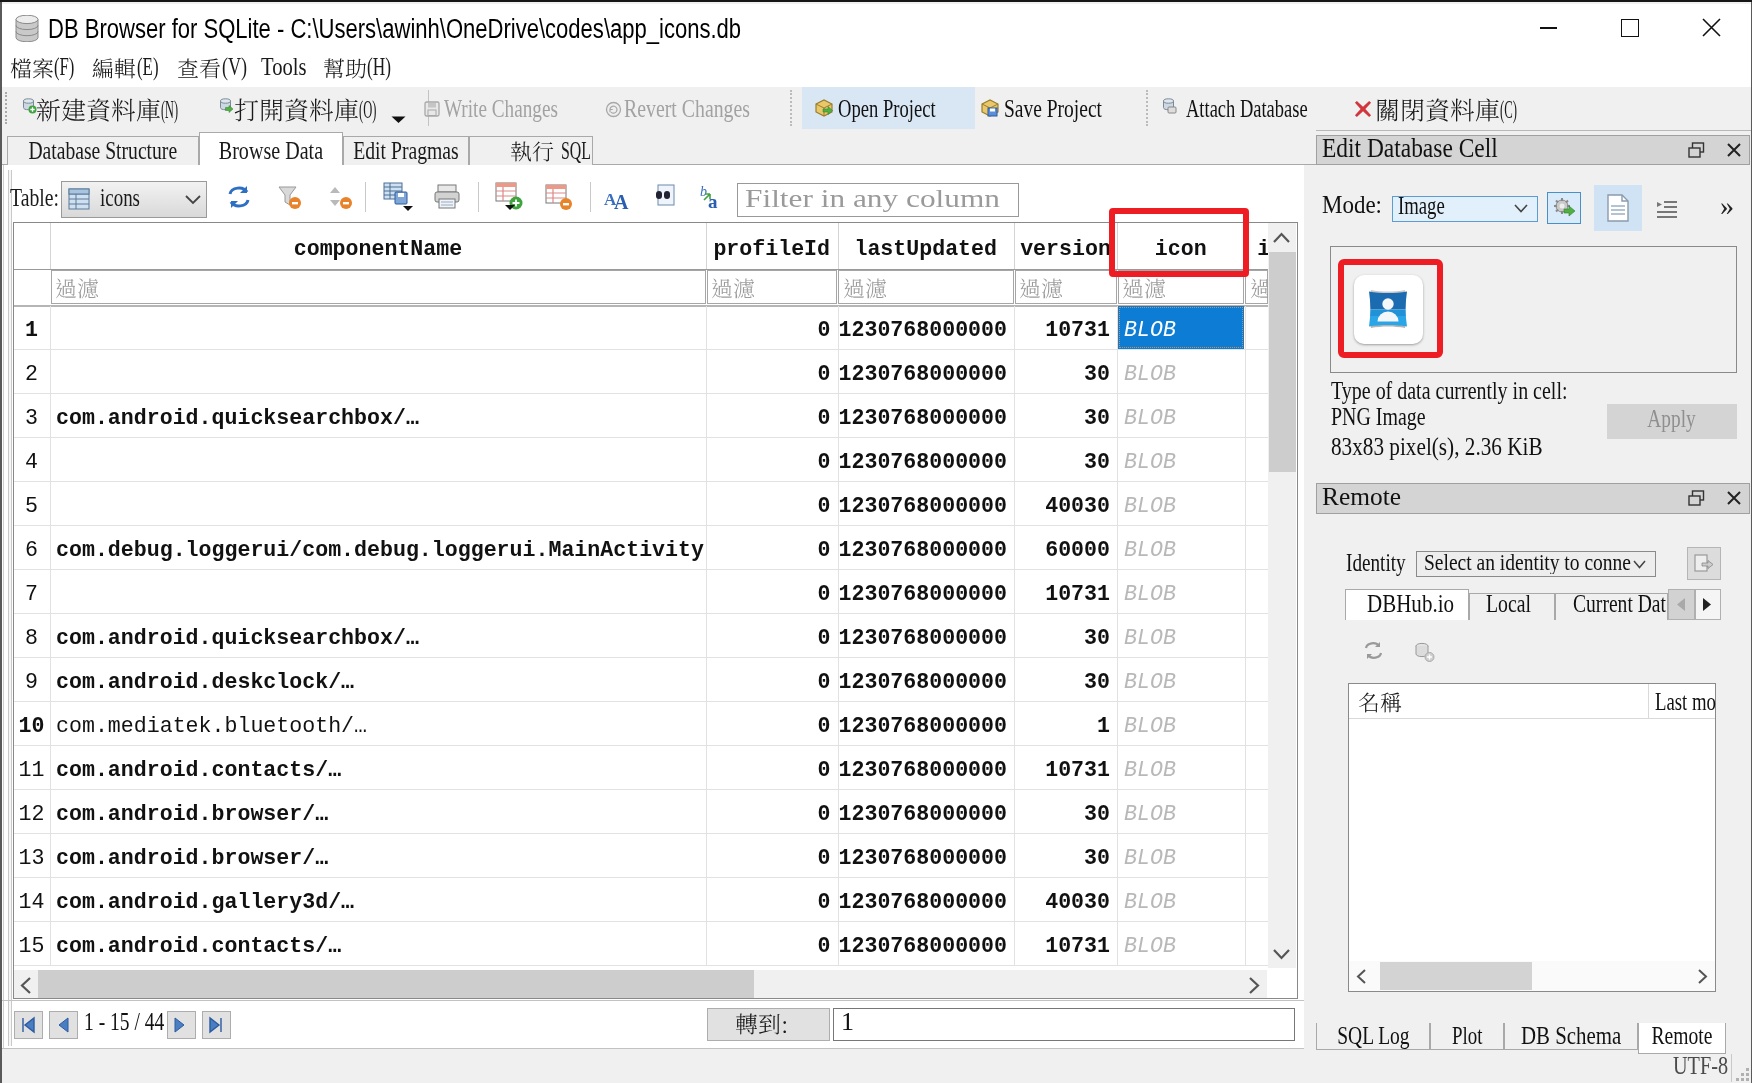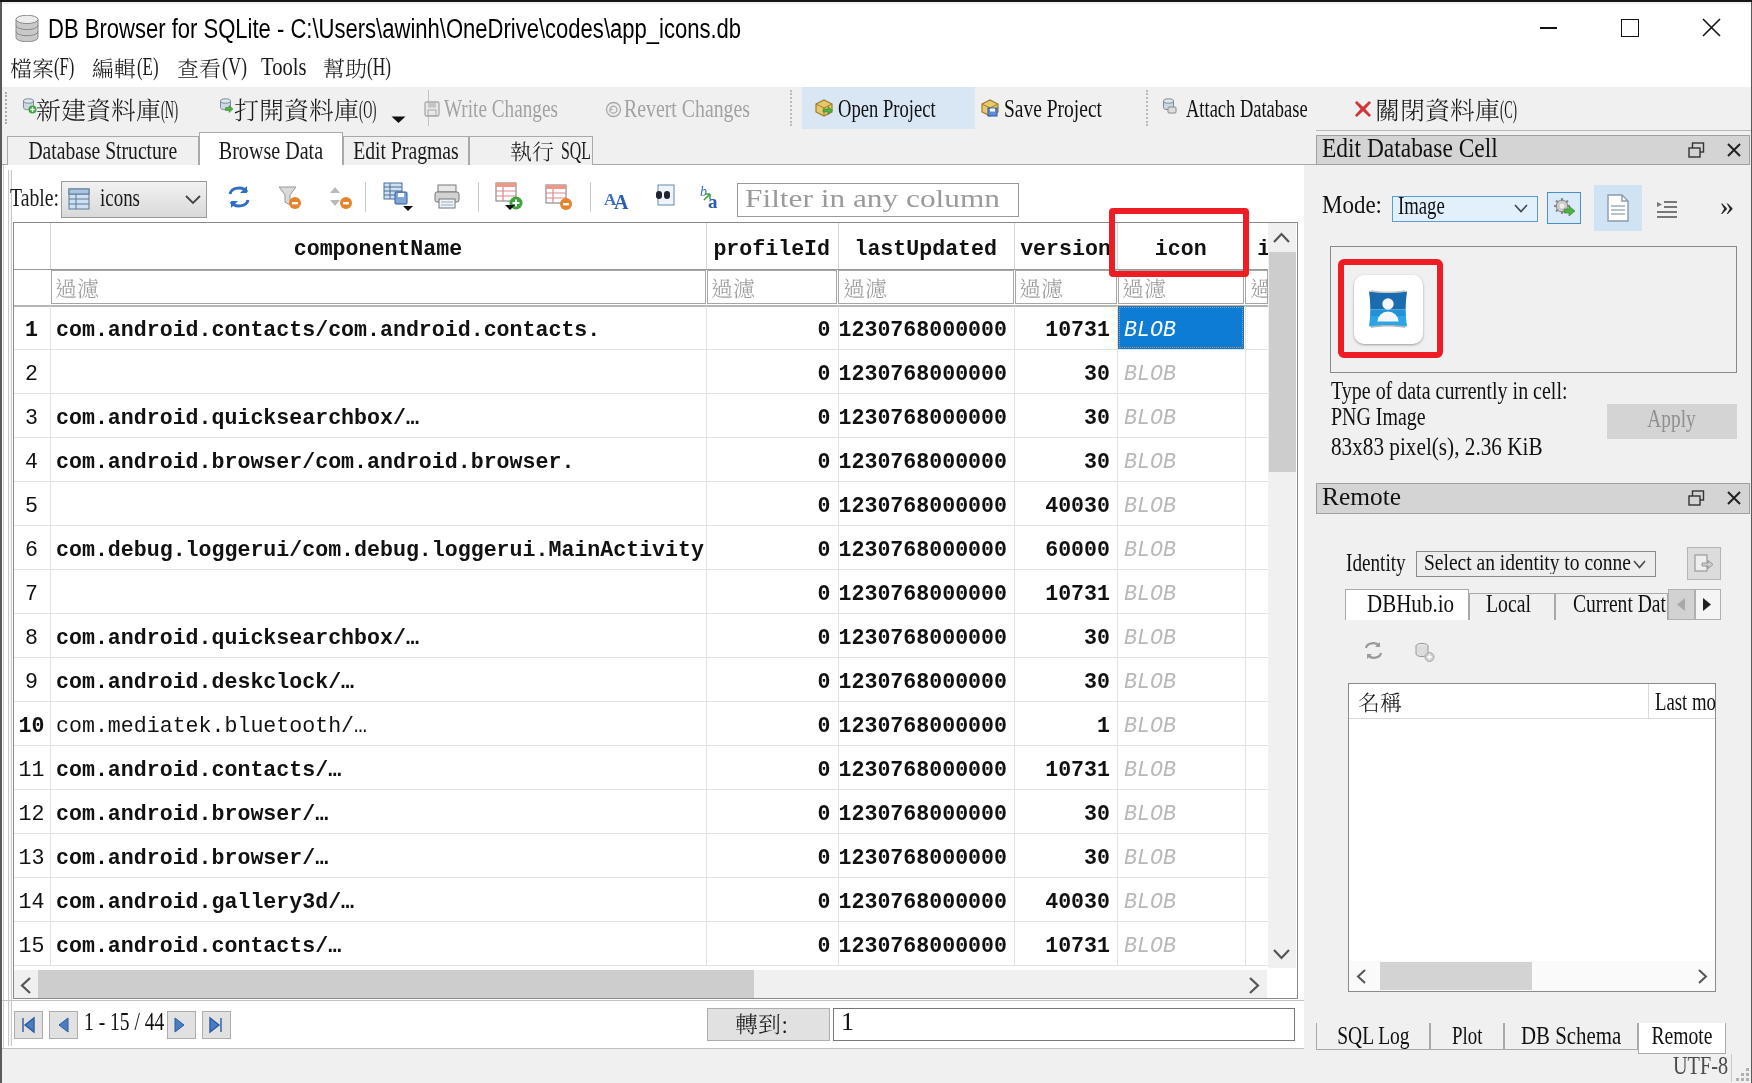--- a/index.html
+++ b/index.html
@@ -230,42 +230,40 @@
 <svg class="abs" style="left:1122px;top:275.2px" width="44" height="23.76" viewBox="0 -19.8 44 23.76">
       <path d="M2.6 -18.2 2.3 -18C3.1 -17.2 4.1 -15.8 4.3 -14.7C5.5 -13.8 6.5 -16.5 2.6 -18.2ZM2.4 -8.7C2.1 -8.6 1.8 -8.4 1.6 -8.3L2.7 -7.3L3.2 -7.8H5.3C4.7 -4.6 3.3 -1.2 1 1.1L1.3 1.4C2.6 0.3 3.6 -0.9 4.4 -2.3C6.2 0.4 8.6 0.9 13 0.9C14.7 0.9 18.7 0.9 20.2 0.9C20.3 0.5 20.5 0.2 21 0.1V-0.2C19.1 -0.2 14.8 -0.2 13 -0.2C8.8 -0.2 6.3 -0.5 4.7 -2.8C5.5 -4.3 6.1 -6 6.5 -7.7C7 -7.7 7.1 -7.7 7.3 -7.9L6 -9.2L5.2 -8.4H3.4C4.2 -9.7 5.1 -11.5 5.7 -12.6C6.1 -12.6 6.5 -12.7 6.6 -12.9L5.2 -14.1L4.6 -13.4H1.1L1.3 -12.8H4.6C4 -11.5 3.1 -9.8 2.4 -8.7ZM14 -13.9H16.3V-10.7H14ZM12.9 -15.1V-10.7H10.9V-16.3H16.3V-14.5H14.3ZM8.9 -1.7V-10.1H18.3V-2.7C18.3 -2.5 18.2 -2.4 17.9 -2.4C17.3 -2.4 16.1 -2.5 16.1 -2.5V-2.2C16.8 -2.1 17.3 -2 17.5 -1.8C17.6 -1.6 17.7 -1.3 17.7 -1C19.2 -1.1 19.4 -1.7 19.4 -2.6V-9.9C19.7 -9.9 20.1 -10.1 20.2 -10.2L18.9 -11.4L18.4 -10.7H17.5V-16.2C18 -16.3 18.3 -16.4 18.5 -16.6L16.8 -17.9L16.1 -17H11.2L9.8 -17.6V-10.7H9L7.7 -11.4V-1.3H7.9C8.4 -1.3 8.9 -1.6 8.9 -1.7ZM15.3 -4.6H11.8V-7.5H15.3ZM11.8 -3.1V-3.9H15.3V-3.1H15.5C15.9 -3.1 16.4 -3.4 16.4 -3.5V-7.5C16.7 -7.5 17.1 -7.7 17.2 -7.8L15.8 -8.9L15.2 -8.2H11.9L10.7 -8.8V-2.7H10.9C11.4 -2.7 11.8 -3 11.8 -3.1Z M36.1 -4 35.9 -3.8C36.7 -3.1 37.2 -2 37.5 -1.3C38.5 -0.5 39.2 -3 36.1 -4ZM40.4 -3.1 40.1 -2.9C41.2 -2.1 41.8 -0.7 42.1 0.1C43.2 0.9 44 -1.8 40.4 -3.1ZM32 -3 31.6 -3C31.4 -1.6 30.7 -0.5 29.9 -0C29.1 1.2 32.3 1.6 32 -3ZM35.1 -2.9 33.4 -3.2V0.1C33.4 0.9 33.6 1.2 35.1 1.2H37.1C40.1 1.2 40.7 1 40.7 0.5C40.7 0.3 40.6 0.2 40.2 0L40.1 -1.9H39.8C39.7 -1.1 39.5 -0.3 39.4 -0C39.3 0.2 39.2 0.2 39 0.2C38.7 0.2 38.1 0.2 37.2 0.2H35.2C34.5 0.2 34.5 0.2 34.5 -0.1V-2.4C34.8 -2.5 35 -2.7 35.1 -2.9ZM24 -4.4C23.8 -4.4 23.1 -4.4 23.1 -4.4V-3.9C23.6 -3.9 23.9 -3.8 24.2 -3.7C24.6 -3.3 24.8 -1.6 24.5 0.6C24.5 1.2 24.7 1.6 25 1.6C25.7 1.6 26.1 1.1 26.2 0.2C26.2 -1.6 25.7 -2.6 25.7 -3.6C25.7 -4.1 25.8 -4.8 25.9 -5.4C26.2 -6.5 27.8 -11.4 28.5 -14.1L28.1 -14.2C24.9 -5.7 24.9 -5.7 24.6 -4.9C24.4 -4.4 24.3 -4.4 24 -4.4ZM23.1 -13.2 22.9 -13C23.7 -12.4 24.8 -11.4 25.2 -10.6C26.6 -9.9 27.3 -12.7 23.1 -13.2ZM24.4 -18.3 24.2 -18C25.2 -17.5 26.4 -16.4 26.8 -15.4C28.2 -14.7 28.9 -17.6 24.4 -18.3ZM36.1 -13.8 34.4 -14.1V-12.5L30.9 -12.2L31.1 -11.5L34.4 -11.8V-11.2C34.4 -10.4 34.6 -10.2 36 -10.2H38.1C41.2 -10.2 41.7 -10.3 41.7 -10.8C41.7 -11 41.5 -11.1 41.1 -11.2L41 -11.2H40.8C40.7 -11.2 40.5 -11.1 40.4 -11.1C40.3 -11.1 40.2 -11.1 40 -11.1C39.8 -11.1 39 -11.1 38.2 -11.1H36.2C35.5 -11.1 35.5 -11.2 35.5 -11.4V-11.9L39.6 -12.3C39.8 -12.3 40.1 -12.4 40.1 -12.7C39.5 -13.1 38.5 -13.8 38.5 -13.8L37.8 -12.8L35.5 -12.6V-13.4C35.8 -13.4 36 -13.6 36.1 -13.8ZM29.2 -14.9V-9C29.2 -5.3 29 -1.6 26.8 1.4L27.1 1.7C30.1 -1.3 30.3 -5.6 30.3 -9V-14.1H41L40.5 -12.4L40.8 -12.3C41.2 -12.6 42 -13.4 42.3 -13.9C42.7 -13.9 43 -14 43.2 -14.1L41.8 -15.5L41 -14.7H35.4V-16H41.7C42 -16 42.2 -16.1 42.3 -16.3C41.6 -17 40.5 -17.8 40.5 -17.8L39.6 -16.6H35.4V-17.6C36 -17.6 36.2 -17.8 36.3 -18.1L34.3 -18.4V-14.7H30.6L29.2 -15.4ZM31.9 -10V-3.5H32C32.6 -3.5 33 -3.8 33 -3.9V-4.4H39.7V-3.8H39.8C40.3 -3.8 40.8 -4 40.8 -4.1V-8.7C41.2 -8.8 41.4 -8.9 41.6 -9L40.2 -10.1L39.6 -9.4H33.2ZM35.8 -8.7V-7.2H33V-8.7ZM36.9 -8.7H39.7V-7.2H36.9ZM35.8 -6.6V-5H33V-6.6ZM36.9 -6.6H39.7V-5H36.9Z" fill="#9a9a9a"></path>
     </svg>
 <div class="abs" style="left:1245px;top:268px;width:22.5px;height:34px;background:#fff;border:1px solid #a6a6a6;box-sizing:border-box"></div>
 <svg class="abs" style="left:1249.5px;top:275.2px" width="44" height="23.76" viewBox="0 -19.8 44 23.76">
       <path d="M2.6 -18.2 2.3 -18C3.1 -17.2 4.1 -15.8 4.3 -14.7C5.5 -13.8 6.5 -16.5 2.6 -18.2ZM2.4 -8.7C2.1 -8.6 1.8 -8.4 1.6 -8.3L2.7 -7.3L3.2 -7.8H5.3C4.7 -4.6 3.3 -1.2 1 1.1L1.3 1.4C2.6 0.3 3.6 -0.9 4.4 -2.3C6.2 0.4 8.6 0.9 13 0.9C14.7 0.9 18.7 0.9 20.2 0.9C20.3 0.5 20.5 0.2 21 0.1V-0.2C19.1 -0.2 14.8 -0.2 13 -0.2C8.8 -0.2 6.3 -0.5 4.7 -2.8C5.5 -4.3 6.1 -6 6.5 -7.7C7 -7.7 7.1 -7.7 7.3 -7.9L6 -9.2L5.2 -8.4H3.4C4.2 -9.7 5.1 -11.5 5.7 -12.6C6.1 -12.6 6.5 -12.7 6.6 -12.9L5.2 -14.1L4.6 -13.4H1.1L1.3 -12.8H4.6C4 -11.5 3.1 -9.8 2.4 -8.7ZM14 -13.9H16.3V-10.7H14ZM12.9 -15.1V-10.7H10.9V-16.3H16.3V-14.5H14.3ZM8.9 -1.7V-10.1H18.3V-2.7C18.3 -2.5 18.2 -2.4 17.9 -2.4C17.3 -2.4 16.1 -2.5 16.1 -2.5V-2.2C16.8 -2.1 17.3 -2 17.5 -1.8C17.6 -1.6 17.7 -1.3 17.7 -1C19.2 -1.1 19.4 -1.7 19.4 -2.6V-9.9C19.7 -9.9 20.1 -10.1 20.2 -10.2L18.9 -11.4L18.4 -10.7H17.5V-16.2C18 -16.3 18.3 -16.4 18.5 -16.6L16.8 -17.9L16.1 -17H11.2L9.8 -17.6V-10.7H9L7.7 -11.4V-1.3H7.9C8.4 -1.3 8.9 -1.6 8.9 -1.7ZM15.3 -4.6H11.8V-7.5H15.3ZM11.8 -3.1V-3.9H15.3V-3.1H15.5C15.9 -3.1 16.4 -3.4 16.4 -3.5V-7.5C16.7 -7.5 17.1 -7.7 17.2 -7.8L15.8 -8.9L15.2 -8.2H11.9L10.7 -8.8V-2.7H10.9C11.4 -2.7 11.8 -3 11.8 -3.1Z M36.1 -4 35.9 -3.8C36.7 -3.1 37.2 -2 37.5 -1.3C38.5 -0.5 39.2 -3 36.1 -4ZM40.4 -3.1 40.1 -2.9C41.2 -2.1 41.8 -0.7 42.1 0.1C43.2 0.9 44 -1.8 40.4 -3.1ZM32 -3 31.6 -3C31.4 -1.6 30.7 -0.5 29.9 -0C29.1 1.2 32.3 1.6 32 -3ZM35.1 -2.9 33.4 -3.2V0.1C33.4 0.9 33.6 1.2 35.1 1.2H37.1C40.1 1.2 40.7 1 40.7 0.5C40.7 0.3 40.6 0.2 40.2 0L40.1 -1.9H39.8C39.7 -1.1 39.5 -0.3 39.4 -0C39.3 0.2 39.2 0.2 39 0.2C38.7 0.2 38.1 0.2 37.2 0.2H35.2C34.5 0.2 34.5 0.2 34.5 -0.1V-2.4C34.8 -2.5 35 -2.7 35.1 -2.9ZM24 -4.4C23.8 -4.4 23.1 -4.4 23.1 -4.4V-3.9C23.6 -3.9 23.9 -3.8 24.2 -3.7C24.6 -3.3 24.8 -1.6 24.5 0.6C24.5 1.2 24.7 1.6 25 1.6C25.7 1.6 26.1 1.1 26.2 0.2C26.2 -1.6 25.7 -2.6 25.7 -3.6C25.7 -4.1 25.8 -4.8 25.9 -5.4C26.2 -6.5 27.8 -11.4 28.5 -14.1L28.1 -14.2C24.9 -5.7 24.9 -5.7 24.6 -4.9C24.4 -4.4 24.3 -4.4 24 -4.4ZM23.1 -13.2 22.9 -13C23.7 -12.4 24.8 -11.4 25.2 -10.6C26.6 -9.9 27.3 -12.7 23.1 -13.2ZM24.4 -18.3 24.2 -18C25.2 -17.5 26.4 -16.4 26.8 -15.4C28.2 -14.7 28.9 -17.6 24.4 -18.3ZM36.1 -13.8 34.4 -14.1V-12.5L30.9 -12.2L31.1 -11.5L34.4 -11.8V-11.2C34.4 -10.4 34.6 -10.2 36 -10.2H38.1C41.2 -10.2 41.7 -10.3 41.7 -10.8C41.7 -11 41.5 -11.1 41.1 -11.2L41 -11.2H40.8C40.7 -11.2 40.5 -11.1 40.4 -11.1C40.3 -11.1 40.2 -11.1 40 -11.1C39.8 -11.1 39 -11.1 38.2 -11.1H36.2C35.5 -11.1 35.5 -11.2 35.5 -11.4V-11.9L39.6 -12.3C39.8 -12.3 40.1 -12.4 40.1 -12.7C39.5 -13.1 38.5 -13.8 38.5 -13.8L37.8 -12.8L35.5 -12.6V-13.4C35.8 -13.4 36 -13.6 36.1 -13.8ZM29.2 -14.9V-9C29.2 -5.3 29 -1.6 26.8 1.4L27.1 1.7C30.1 -1.3 30.3 -5.6 30.3 -9V-14.1H41L40.5 -12.4L40.8 -12.3C41.2 -12.6 42 -13.4 42.3 -13.9C42.7 -13.9 43 -14 43.2 -14.1L41.8 -15.5L41 -14.7H35.4V-16H41.7C42 -16 42.2 -16.1 42.3 -16.3C41.6 -17 40.5 -17.8 40.5 -17.8L39.6 -16.6H35.4V-17.6C36 -17.6 36.2 -17.8 36.3 -18.1L34.3 -18.4V-14.7H30.6L29.2 -15.4ZM31.9 -10V-3.5H32C32.6 -3.5 33 -3.8 33 -3.9V-4.4H39.7V-3.8H39.8C40.3 -3.8 40.8 -4 40.8 -4.1V-8.7C41.2 -8.8 41.4 -8.9 41.6 -9L40.2 -10.1L39.6 -9.4H33.2ZM35.8 -8.7V-7.2H33V-8.7ZM36.9 -8.7H39.7V-7.2H36.9ZM35.8 -6.6V-5H33V-6.6ZM36.9 -6.6H39.7V-5H36.9Z" fill="#9a9a9a"></path>
     </svg>
 <div class="abs" style="left:14px;top:303px;width:1254px;height:1.5px;background:#b5b5b5"></div>
 <div class="abs" style="left:14px;top:346.5px;width:1254px;height:1px;background:#e2e2e2"></div>
 <div class="abs" style="left:25.0183px;top:318.22px;font-family:'Liberation Mono',monospace;font-size:21.6px;color:#111;font-weight:bold;font-style:normal;line-height:1;white-space:pre;">1</div>
-<div class="abs" style="left:56px;top:318.22px;font-family:'Liberation Mono',monospace;font-size:21.6px;color:#111;font-weight:bold;font-style:normal;line-height:1;white-space:pre;">com.android.contacts/com.android.contacts.</div>
 <div class="abs" style="right:921.5px;top:318.22px;font-family:'Liberation Mono',monospace;font-size:21.6px;color:#111;font-weight:bold;font-style:normal;line-height:1;white-space:pre;">0</div>
 <div class="abs" style="right:745px;top:318.22px;font-family:'Liberation Mono',monospace;font-size:21.6px;color:#111;font-weight:bold;font-style:normal;line-height:1;white-space:pre;">1230768000000</div>
 <div class="abs" style="right:642px;top:318.22px;font-family:'Liberation Mono',monospace;font-size:21.6px;color:#111;font-weight:bold;font-style:normal;line-height:1;white-space:pre;">10731</div>
 <div class="abs" style="left:1118px;top:303.5px;width:126px;height:43px;background:#0c7cd5;outline:1.5px dotted #cf8c4a;outline-offset:-2px"></div>
 <div class="abs" style="left:1124px;top:318.22px;font-family:'Liberation Mono',monospace;font-size:21.6px;color:#fff;font-weight:normal;font-style:italic;line-height:1;white-space:pre;">BLOB</div>
 <div class="abs" style="left:14px;top:390.5px;width:1254px;height:1px;background:#e2e2e2"></div>
 <div class="abs" style="left:25.0183px;top:362.22px;font-family:'Liberation Mono',monospace;font-size:21.6px;color:#111;font-weight:normal;font-style:normal;line-height:1;white-space:pre;">2</div>
 <div class="abs" style="right:921.5px;top:362.22px;font-family:'Liberation Mono',monospace;font-size:21.6px;color:#111;font-weight:bold;font-style:normal;line-height:1;white-space:pre;">0</div>
 <div class="abs" style="right:745px;top:362.22px;font-family:'Liberation Mono',monospace;font-size:21.6px;color:#111;font-weight:bold;font-style:normal;line-height:1;white-space:pre;">1230768000000</div>
 <div class="abs" style="right:642px;top:362.22px;font-family:'Liberation Mono',monospace;font-size:21.6px;color:#111;font-weight:bold;font-style:normal;line-height:1;white-space:pre;">30</div>
 <div class="abs" style="left:1124px;top:362.22px;font-family:'Liberation Mono',monospace;font-size:21.6px;color:#b8b8b8;font-weight:normal;font-style:italic;line-height:1;white-space:pre;">BLOB</div>
 <div class="abs" style="left:14px;top:434.5px;width:1254px;height:1px;background:#e2e2e2"></div>
 <div class="abs" style="left:25.0183px;top:406.22px;font-family:'Liberation Mono',monospace;font-size:21.6px;color:#111;font-weight:normal;font-style:normal;line-height:1;white-space:pre;">3</div>
 <div class="abs" style="left:56px;top:406.22px;font-family:'Liberation Mono',monospace;font-size:21.6px;color:#111;font-weight:bold;font-style:normal;line-height:1;white-space:pre;">com.android.quicksearchbox/…</div>
 <div class="abs" style="right:921.5px;top:406.22px;font-family:'Liberation Mono',monospace;font-size:21.6px;color:#111;font-weight:bold;font-style:normal;line-height:1;white-space:pre;">0</div>
 <div class="abs" style="right:745px;top:406.22px;font-family:'Liberation Mono',monospace;font-size:21.6px;color:#111;font-weight:bold;font-style:normal;line-height:1;white-space:pre;">1230768000000</div>
 <div class="abs" style="right:642px;top:406.22px;font-family:'Liberation Mono',monospace;font-size:21.6px;color:#111;font-weight:bold;font-style:normal;line-height:1;white-space:pre;">30</div>
 <div class="abs" style="left:1124px;top:406.22px;font-family:'Liberation Mono',monospace;font-size:21.6px;color:#b8b8b8;font-weight:normal;font-style:italic;line-height:1;white-space:pre;">BLOB</div>
 <div class="abs" style="left:14px;top:478.5px;width:1254px;height:1px;background:#e2e2e2"></div>
 <div class="abs" style="left:25.0183px;top:450.22px;font-family:'Liberation Mono',monospace;font-size:21.6px;color:#111;font-weight:normal;font-style:normal;line-height:1;white-space:pre;">4</div>
-<div class="abs" style="left:56px;top:450.22px;font-family:'Liberation Mono',monospace;font-size:21.6px;color:#111;font-weight:bold;font-style:normal;line-height:1;white-space:pre;">com.android.browser/com.android.browser.</div>
 <div class="abs" style="right:921.5px;top:450.22px;font-family:'Liberation Mono',monospace;font-size:21.6px;color:#111;font-weight:bold;font-style:normal;line-height:1;white-space:pre;">0</div>
 <div class="abs" style="right:745px;top:450.22px;font-family:'Liberation Mono',monospace;font-size:21.6px;color:#111;font-weight:bold;font-style:normal;line-height:1;white-space:pre;">1230768000000</div>
 <div class="abs" style="right:642px;top:450.22px;font-family:'Liberation Mono',monospace;font-size:21.6px;color:#111;font-weight:bold;font-style:normal;line-height:1;white-space:pre;">30</div>
 <div class="abs" style="left:1124px;top:450.22px;font-family:'Liberation Mono',monospace;font-size:21.6px;color:#b8b8b8;font-weight:normal;font-style:italic;line-height:1;white-space:pre;">BLOB</div>
 <div class="abs" style="left:14px;top:522.5px;width:1254px;height:1px;background:#e2e2e2"></div>
 <div class="abs" style="left:25.0183px;top:494.22px;font-family:'Liberation Mono',monospace;font-size:21.6px;color:#111;font-weight:normal;font-style:normal;line-height:1;white-space:pre;">5</div>
 <div class="abs" style="right:921.5px;top:494.22px;font-family:'Liberation Mono',monospace;font-size:21.6px;color:#111;font-weight:bold;font-style:normal;line-height:1;white-space:pre;">0</div>
 <div class="abs" style="right:745px;top:494.22px;font-family:'Liberation Mono',monospace;font-size:21.6px;color:#111;font-weight:bold;font-style:normal;line-height:1;white-space:pre;">1230768000000</div>
 <div class="abs" style="right:642px;top:494.22px;font-family:'Liberation Mono',monospace;font-size:21.6px;color:#111;font-weight:bold;font-style:normal;line-height:1;white-space:pre;">40030</div>
 <div class="abs" style="left:1124px;top:494.22px;font-family:'Liberation Mono',monospace;font-size:21.6px;color:#b8b8b8;font-weight:normal;font-style:italic;line-height:1;white-space:pre;">BLOB</div>

